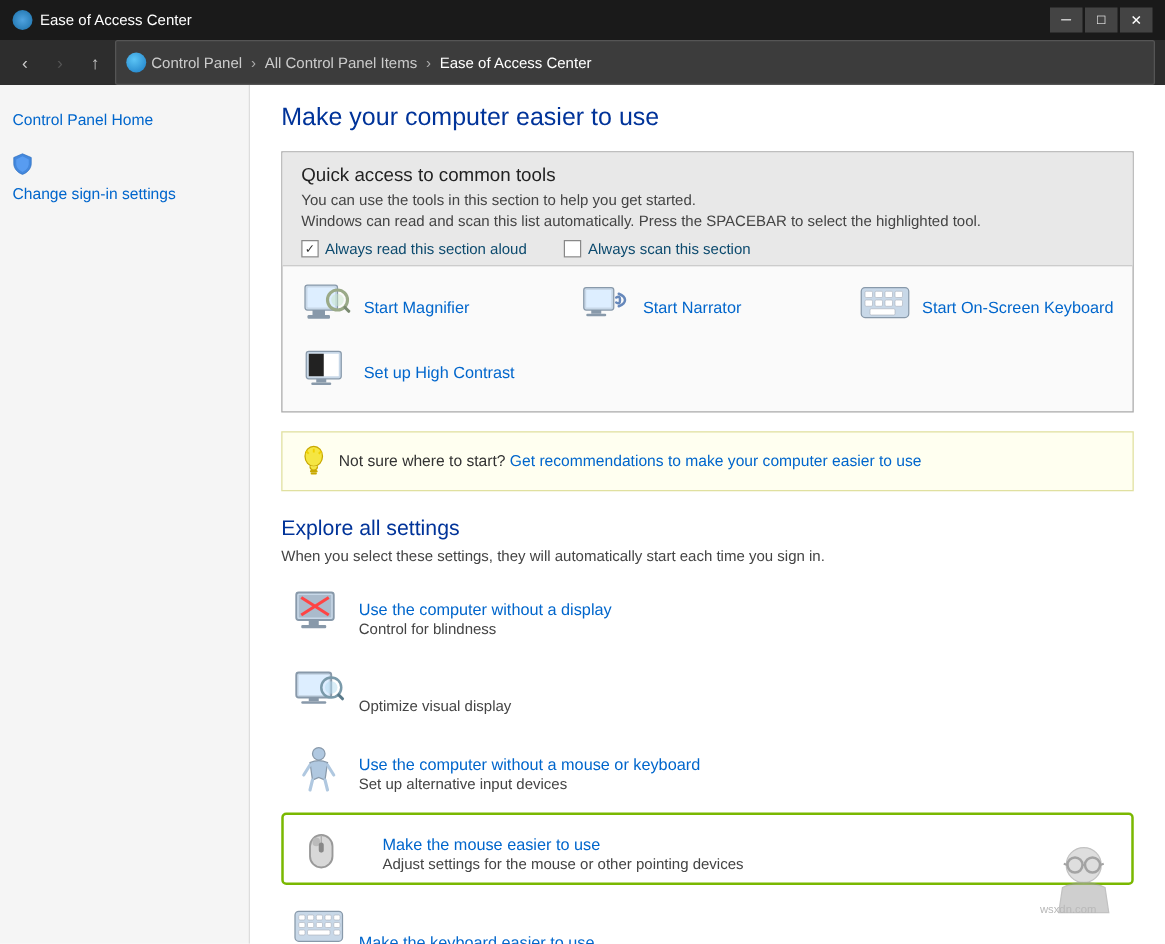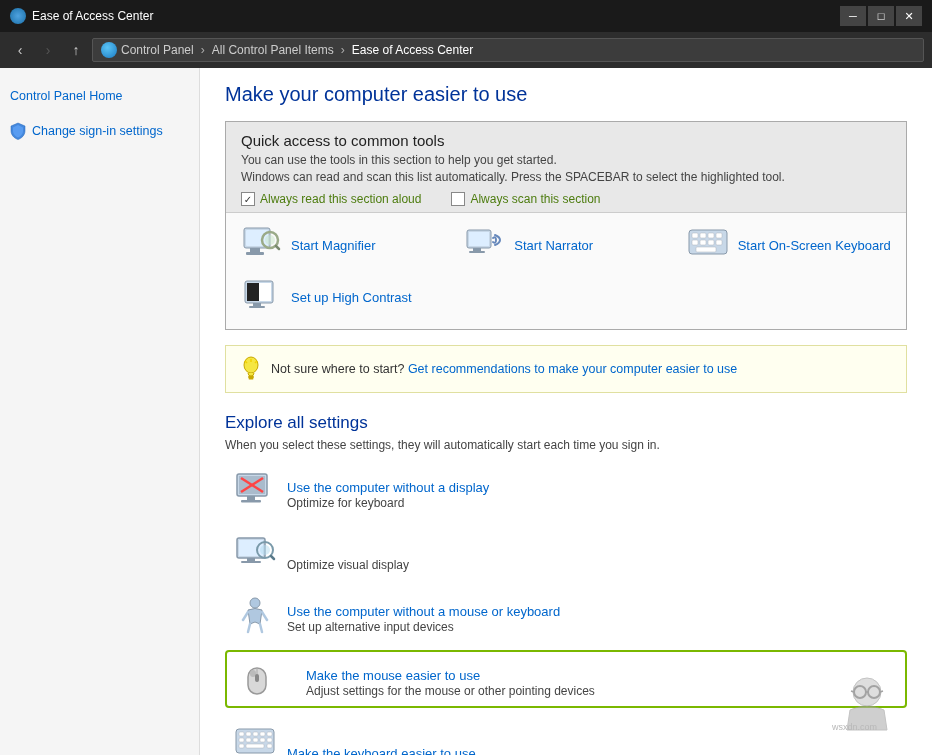--- a/index.html
+++ b/index.html
@@ -71,21 +71,21 @@
       display: flex;
       align-items: center;
       justify-content: center;
       border-radius: 3px;
     }
     .nav-btn.disabled { color: #555; cursor: default; }
     .address-bar {
       flex: 1;
       background: #3c3c3c;
       border: 1px solid #555;
-      height: 24px;
+      height: 36px;
       display: flex;
       align-items: center;
       padding: 0 8px;
       color: #ddd;
       font-size: 12px;
       border-radius: 2px;
       gap: 4px;
     }
     .address-globe {
       width: 16px;
@@ -119,20 +119,21 @@
       color: #0066cc;
       text-decoration: none;
       font-size: 12.5px;
       padding: 4px 0;
       line-height: 1.5;
     }
     .sidebar-link-with-icon {
       display: flex;
       align-items: flex-start;
       gap: 6px;
+      flex-direction: column;
     }
 
     
     .content {
       flex: 1;
       padding: 15px 25px;
       overflow-y: auto;
       background: #ffffff;
     }
 
@@ -174,21 +175,21 @@
     .qa-checkboxes {
       display: flex;
       gap: 30px;
       align-items: center;
     }
     .qa-checkbox-item {
       display: flex;
       align-items: center;
       gap: 5px;
       font-size: 12px;
-      color: #4d7c0f;
+      color: #0c4a6e;
     }
     .checkbox-box {
       width: 14px;
       height: 14px;
       border: 1px solid #888;
       background: white;
       display: flex;
       align-items: center;
       justify-content: center;
       flex-shrink: 0;
@@ -468,21 +469,21 @@
             <rect x="4" y="4" width="26" height="18" fill="#aabbcc"></rect>
 
             <line x1="6" y1="6" x2="28" y2="20" stroke="#ff4444" stroke-width="2.5"></line>
             <line x1="28" y1="6" x2="6" y2="20" stroke="#ff4444" stroke-width="2.5"></line>
             <rect x="12" y="24" width="8" height="4" fill="#8899aa"></rect>
             <rect x="6" y="28" width="20" height="2.5" rx="1" fill="#8899aa"></rect>
           </svg>
         </div>
         <div class="setting-content">
           <a class="setting-link" href="#">Use the computer without a display</a>
-          <div class="setting-desc">Optimize for keyboard</div>
+          <div class="setting-desc">Control for blindness</div>
         </div>
       </div>
 
       <div class="setting-item">
         <div class="setting-icon">
           <svg width="40" height="38" viewBox="0 0 40 38">
 
             <rect x="2" y="4" width="28" height="20" rx="2" fill="#c8d8e8" stroke="#8899aa" stroke-width="1.5"></rect>
             <rect x="4" y="6" width="24" height="16" fill="#ddeeff"></rect>
             <rect x="12" y="24" width="8" height="3" fill="#8899aa"></rect>

